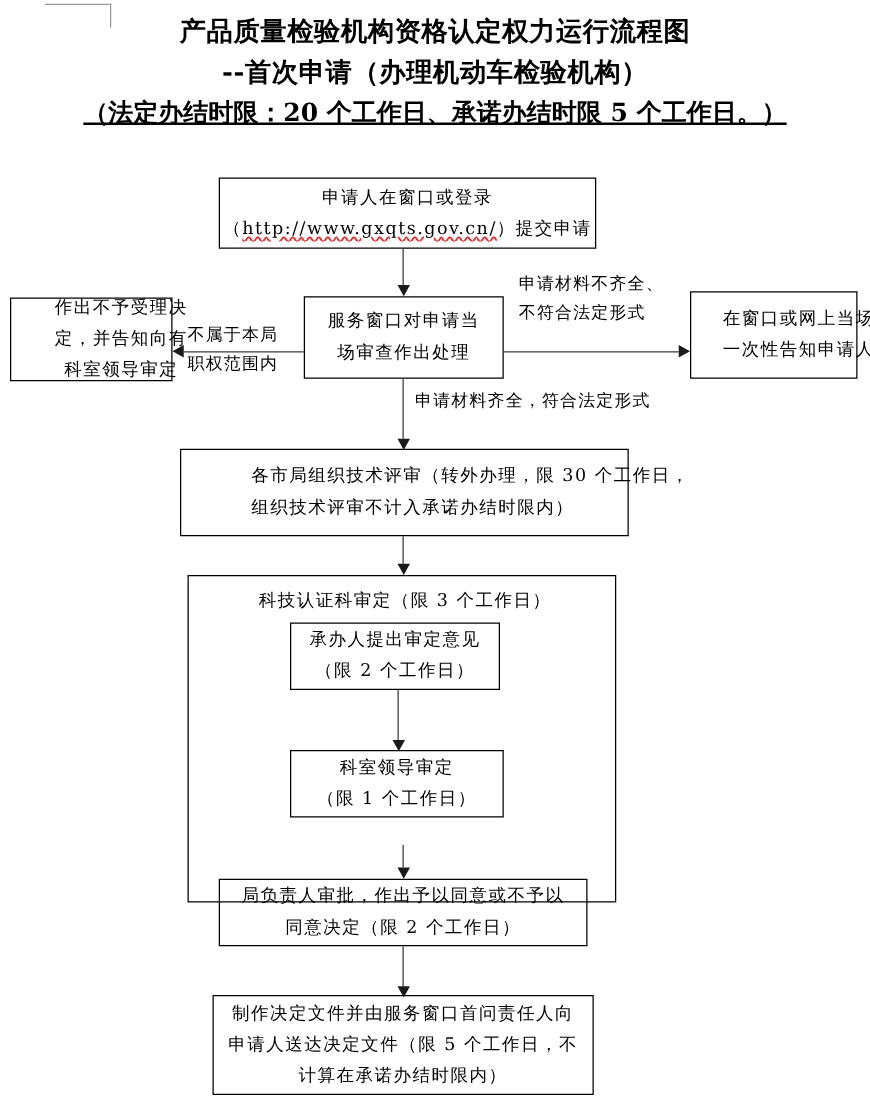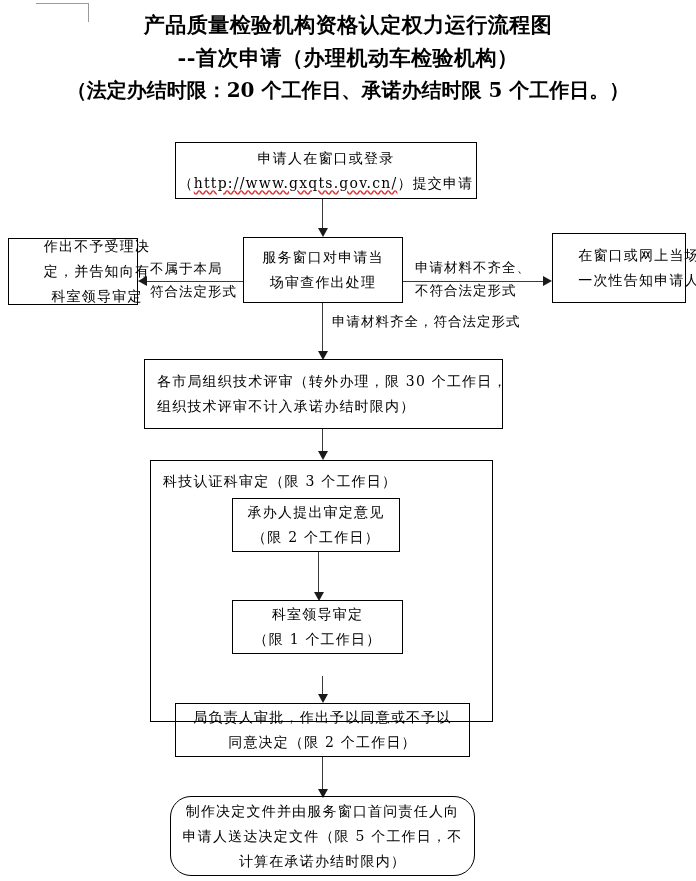--- a/index.html
+++ b/index.html
@@ -41,20 +41,21 @@
   .title-line {
     font-weight: bold;
     font-size: 21px;
     line-height: 33px;
     letter-spacing: 0.5px;
     white-space: nowrap;
   }
   .title-line.l3 {
     font-size: 20px;
     letter-spacing: 0px;
+    text-decoration: underline;
   }
 
   
   .box {
     position: absolute;
     border: 1.5px solid #000000;
     box-sizing: border-box;
     background: transparent;
     display: flex;
     flex-direction: column;
@@ -64,20 +65,21 @@
   .box .ln {
     font-size: 14px;
     line-height: 25px;
     letter-spacing: 1.2px;
     white-space: nowrap;
     text-align: center;
   }
   .box.tl {
     justify-content: flex-start;
     align-items: flex-start;
+    padding-left: 44px;
   }
   .box.tl .ln {
     padding-left: 12px;
   }
 
   
   .spell {
     text-decoration: underline;
     text-decoration-style: wavy;
     text-decoration-color: #e03030;
@@ -160,32 +162,32 @@
     <div class="ln">作出不予受理决</div>
     <div class="ln">定，并告知向有</div>
     <div class="ln">科室领导审定</div>
   </div>
 
   <div class="hline" style="left:147px; top:281px; width:96px;"></div>
   <div class="arrow-left" style="left:138px; top:276px;"></div>
 
   <div class="edge-label" style="left:150px; top:214px;margin-top:43px;">
     <div>不属于本局</div>
-    <div>符合法定形式</div>
+    <div>职权范围内</div>
   </div>
 
   <div class="box" style="left:552px; top:233px; width:134px; height:70px;padding-left:40px;">
     <div class="ln">在窗口或网上当场</div>
     <div class="ln">一次性告知申请人</div>
   </div>
 
   <div class="hline" style="left:403px; top:281px; width:140px;"></div>
   <div class="arrow-right" style="left:543px; top:276px;"></div>
 
-  <div class="edge-label" style="left:415px; top:216px;margin-top:40px;">
+  <div class="edge-label" style="left:415px; top:216px;">
     <div>申请材料不齐全、</div>
     <div>不符合法定形式</div>
   </div>
 
   <div class="edge-label" style="left:332px; top:310px;">
     <div>申请材料齐全，符合法定形式</div>
   </div>
 
   <div class="vline" style="left:322px; top:303px; height:48px;"></div>
   <div class="arrow-down" style="left:318px; top:351px;"></div>
@@ -219,19 +221,19 @@
   <div class="arrow-down" style="left:318px; top:694px;"></div>
 
   <div class="box" style="left:175px; top:703px; width:295px; height:54px;">
     <div class="ln">局负责人审批，作出予以同意或不予以</div>
     <div class="ln">同意决定（限 2 个工作日）</div>
   </div>
 
   <div class="vline" style="left:322px; top:757px; height:32px;"></div>
   <div class="arrow-down" style="left:318px; top:789px;"></div>
 
-  <div class="box" style="left:170px; top:796px; width:305px; height:80px;border-radius:21px;">
+  <div class="box" style="left:170px; top:796px; width:305px; height:80px;">
     <div class="ln">制作决定文件并由服务窗口首问责任人向</div>
     <div class="ln">申请人送达决定文件（限 5 个工作日，不</div>
     <div class="ln">计算在承诺办结时限内）</div>
   </div>
 
 </div>
 
 </body></html>

